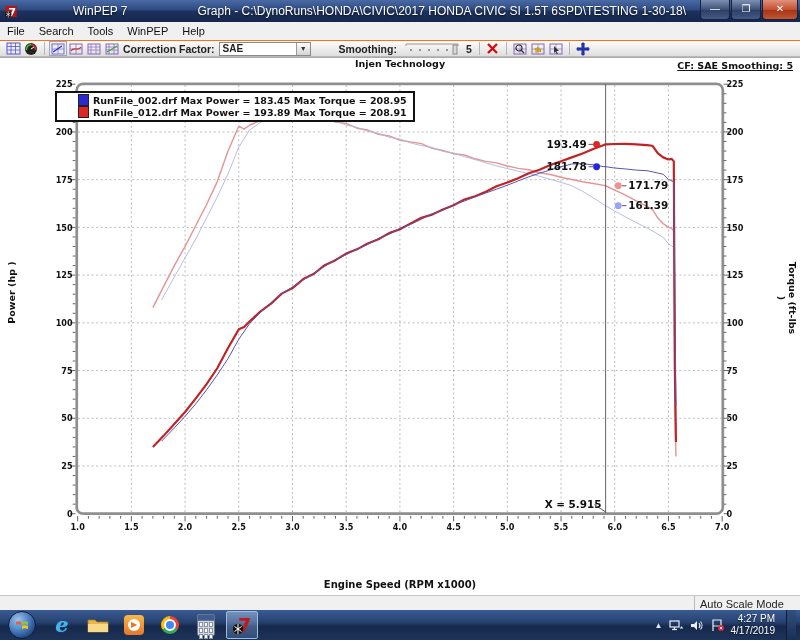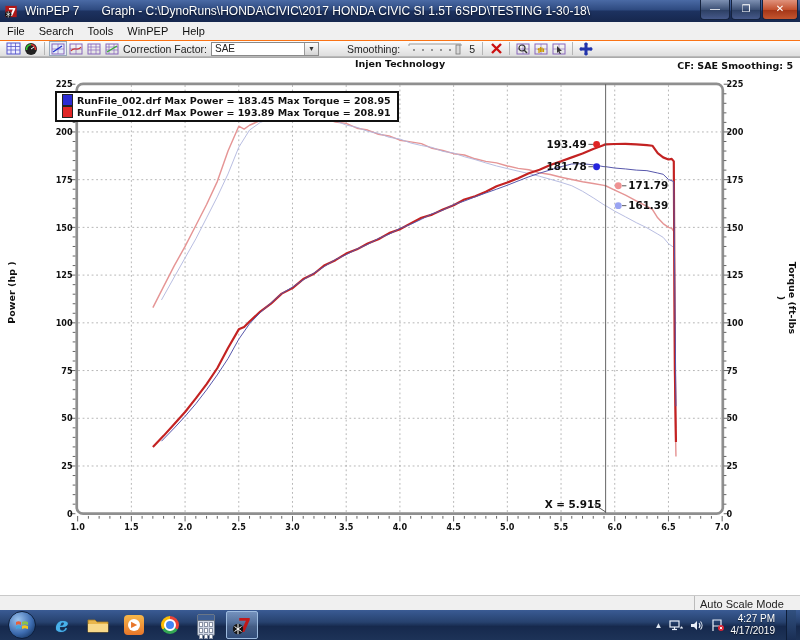--- a/index.html
+++ b/index.html
@@ -4,58 +4,58 @@
 <style>
   html,body{margin:0;padding:0;}
   body{width:800px;height:640px;overflow:hidden;font-family:"Liberation Sans",sans-serif;background:#fff;}
   .screen{position:relative;width:800px;height:640px;background:#ece9e2;}
 
   
   .titlebar{position:absolute;left:0;top:0;width:800px;height:22px;
     background:linear-gradient(#4a6aa5 0%,#2e4a80 45%,#1d3260 50%,#16274e 100%);
     display:flex;align-items:center;color:#fff;font-size:12px;}
   .titlebar .appicon{width:16px;height:15px;margin:0 5px 0 4px;flex:0 0 auto;}
-  .titlebar .ttext{white-space:nowrap;text-shadow:0 1px 2px rgba(0,0,0,.7);}
+  .titlebar .ttext{white-space:nowrap;text-shadow:0 1px 2px rgba(0,0,0,.7);margin-left:48px;}
   .titlebar .tapp{margin-right:22px;}
   .winbtns{margin-left:auto;display:flex;align-items:flex-start;height:22px;padding-right:2px;}
   .wbtn{width:28px;height:19px;margin-left:1px;border:1px solid #15233f;border-top:none;
     border-radius:0 0 4px 4px;background:linear-gradient(#7d90b2,#3d5176 50%,#2c3f63 52%,#46598a);
     color:#fff;font-size:10px;line-height:17px;text-align:center;}
   .wbtn.close{width:34px;background:linear-gradient(#e0927c,#c3512f 50%,#a33517 52%,#c4552f);}
 
   
   .menubar{position:absolute;left:0;top:22px;width:800px;height:18px;background:#f0f0f0;
     border-bottom:1px solid #f97316;display:flex;align-items:center;font-size:11px;color:#111;}
   .menuitem{padding:2px 7px;}
 
   
   .toolbar{position:absolute;left:0;top:41px;width:800px;height:16px;
     background:linear-gradient(#fcfcfc,#dedede);border-bottom:1px solid #b9b9b9;
-    display:flex;align-items:center;font-size:10.5px;color:#222;padding-left:4px;box-sizing:border-box;}
+    display:flex;align-items:center;font-size:10.5px;color:#222;padding-left:4px;box-sizing:border-box;font-weight:bold;}
   .tbtn{width:18px;height:15px;display:flex;align-items:center;justify-content:center;flex:0 0 auto;}
   .tbtn.pressed{border:1px solid #9ab;background:#e7eef8;box-sizing:border-box;}
   .tsep{width:1px;height:13px;background:#b5b5b5;margin:0 4px;flex:0 0 auto;}
   .tlabel{margin:0 4px 0 2px;white-space:nowrap;}
-  .dropdown{width:108px;height:14px;background:#fff;border:1px solid #8a8a8a;display:flex;
+  .dropdown{width:92px;height:14px;background:#fff;border:1px solid #8a8a8a;display:flex;
     align-items:flex-start;font-size:10px;box-sizing:border-box;}
   .dropdown .dval{flex:1;padding-left:3px;}
   .dropdown .darrow{width:13px;height:12px;background:linear-gradient(#fdfdfd,#d4d4d4);
     border-left:1px solid #9a9a9a;font-size:7px;text-align:center;line-height:12px;color:#333;}
   .slider{width:56px;height:12px;margin:0 3px;flex:0 0 auto;}
   .smoothval{margin:0 3px;}
 
   
   .client{position:absolute;left:0;top:57px;width:800px;height:538px;background:#fff;
     border-top:1px solid #aaa;}
   .chart-head{position:absolute;left:0;top:1px;width:100%;text-align:center;
     font-family:"DejaVu Sans",sans-serif;font-weight:bold;font-size:9.5px;color:#111;line-height:10px;}
   .chart-head-right{position:absolute;right:7px;top:2px;font-family:"DejaVu Sans",sans-serif;
-    font-weight:bold;font-size:9.5px;color:#111;}
+    font-weight:bold;font-size:9.5px;color:#111;text-decoration:underline;}
   .legendbox{position:absolute;left:55px;top:33px;background:#fff;border:2px solid #111;
-    padding:1px 6px 2px 5px;z-index:3;}
+    padding:1px 6px 2px 21px;z-index:3;}
   .legendrow{display:flex;align-items:center;height:12px;}
   .swatch{width:9px;height:10px;border:1px solid #222;margin-right:4px;flex:0 0 auto;}
   .legendtext{font-family:"DejaVu Sans",sans-serif;font-weight:bold;font-size:9.5px;color:#111;white-space:nowrap;}
   .axis-title-left{position:absolute;left:-29px;top:229px;width:80px;text-align:center;
     transform:rotate(-90deg);font-family:"DejaVu Sans",sans-serif;font-weight:bold;font-size:9.5px;color:#111;}
   .axis-title-right{position:absolute;left:747px;top:229px;width:80px;text-align:center;
     transform:rotate(90deg);font-family:"DejaVu Sans",sans-serif;font-weight:bold;font-size:9.5px;color:#111;}
   .axis-title-x{position:absolute;left:0;top:521px;width:800px;text-align:center;
     font-family:"DejaVu Sans",sans-serif;font-weight:bold;font-size:10px;color:#111;}
   #chartsvg{position:absolute;left:0;top:0;}
@@ -463,20 +463,21 @@
         <span class="legendtext">RunFile_002.drf Max Power = 183.45 Max Torque = 208.95</span>
       </div>
       <div class="legendrow">
         <div class="swatch" id="sw1" style="background: rgb(224, 37, 37);"></div>
         <span class="legendtext">RunFile_012.drf Max Power = 193.89 Max Torque = 208.91</span>
       </div>
     </div>
 
     <div class="axis-title-left">Power (hp )</div>
     <div class="axis-title-right">Torque (ft-lbs )</div>
+    <div class="axis-title-x">Engine Speed (RPM x1000)</div>
   </div>
 
   <div class="statusbar">
     <div class="statuspanel">Auto Scale Mode</div>
   </div>
 
   <div class="taskbar">
     <div class="orb">
       <svg width="14" height="14" viewBox="0 0 14 14">
         <path d="M1 4 C3 3 4 3 6 4 L6 7 C4 6 3 6 1 7 Z" fill="#e8603a"></path>

